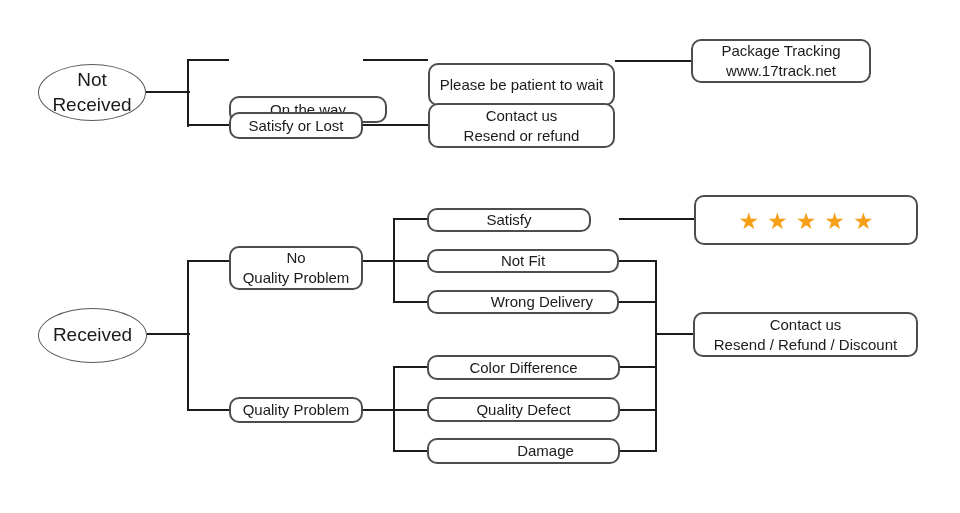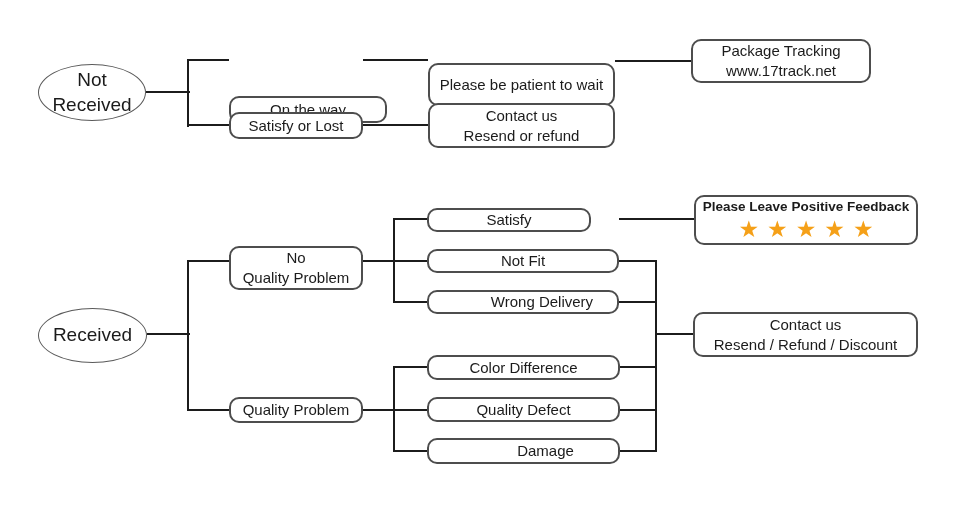--- a/index.html
+++ b/index.html
@@ -74,21 +74,20 @@
 
   <div class="node box" style="left:427px;top:249px;width:192px;height:24px;">
     <span class="lbl">Not Fit</span>
   </div>
 
   <div class="node box" style="left:427px;top:290px;width:192px;height:24px;padding-left:38px;">
     <span class="lbl">Wrong Delivery</span>
   </div>
 
   <div class="node box" style="left:694px;top:195px;width:224px;height:50px;">
-    <span class="feedback-title">Please Leave Positive Feedback</span>
     <span class="stars" style="color: rgb(245, 160, 24);">★★★★★</span>
   </div>
 
   <div class="node box" style="left:693px;top:312px;width:225px;height:45px;">
     <span class="lbl">Contact us
 Resend / Refund / Discount</span>
   </div>
 
   <div class="node box" style="left:427px;top:355px;width:193px;height:25px;">
     <span class="lbl">Color Difference</span>

